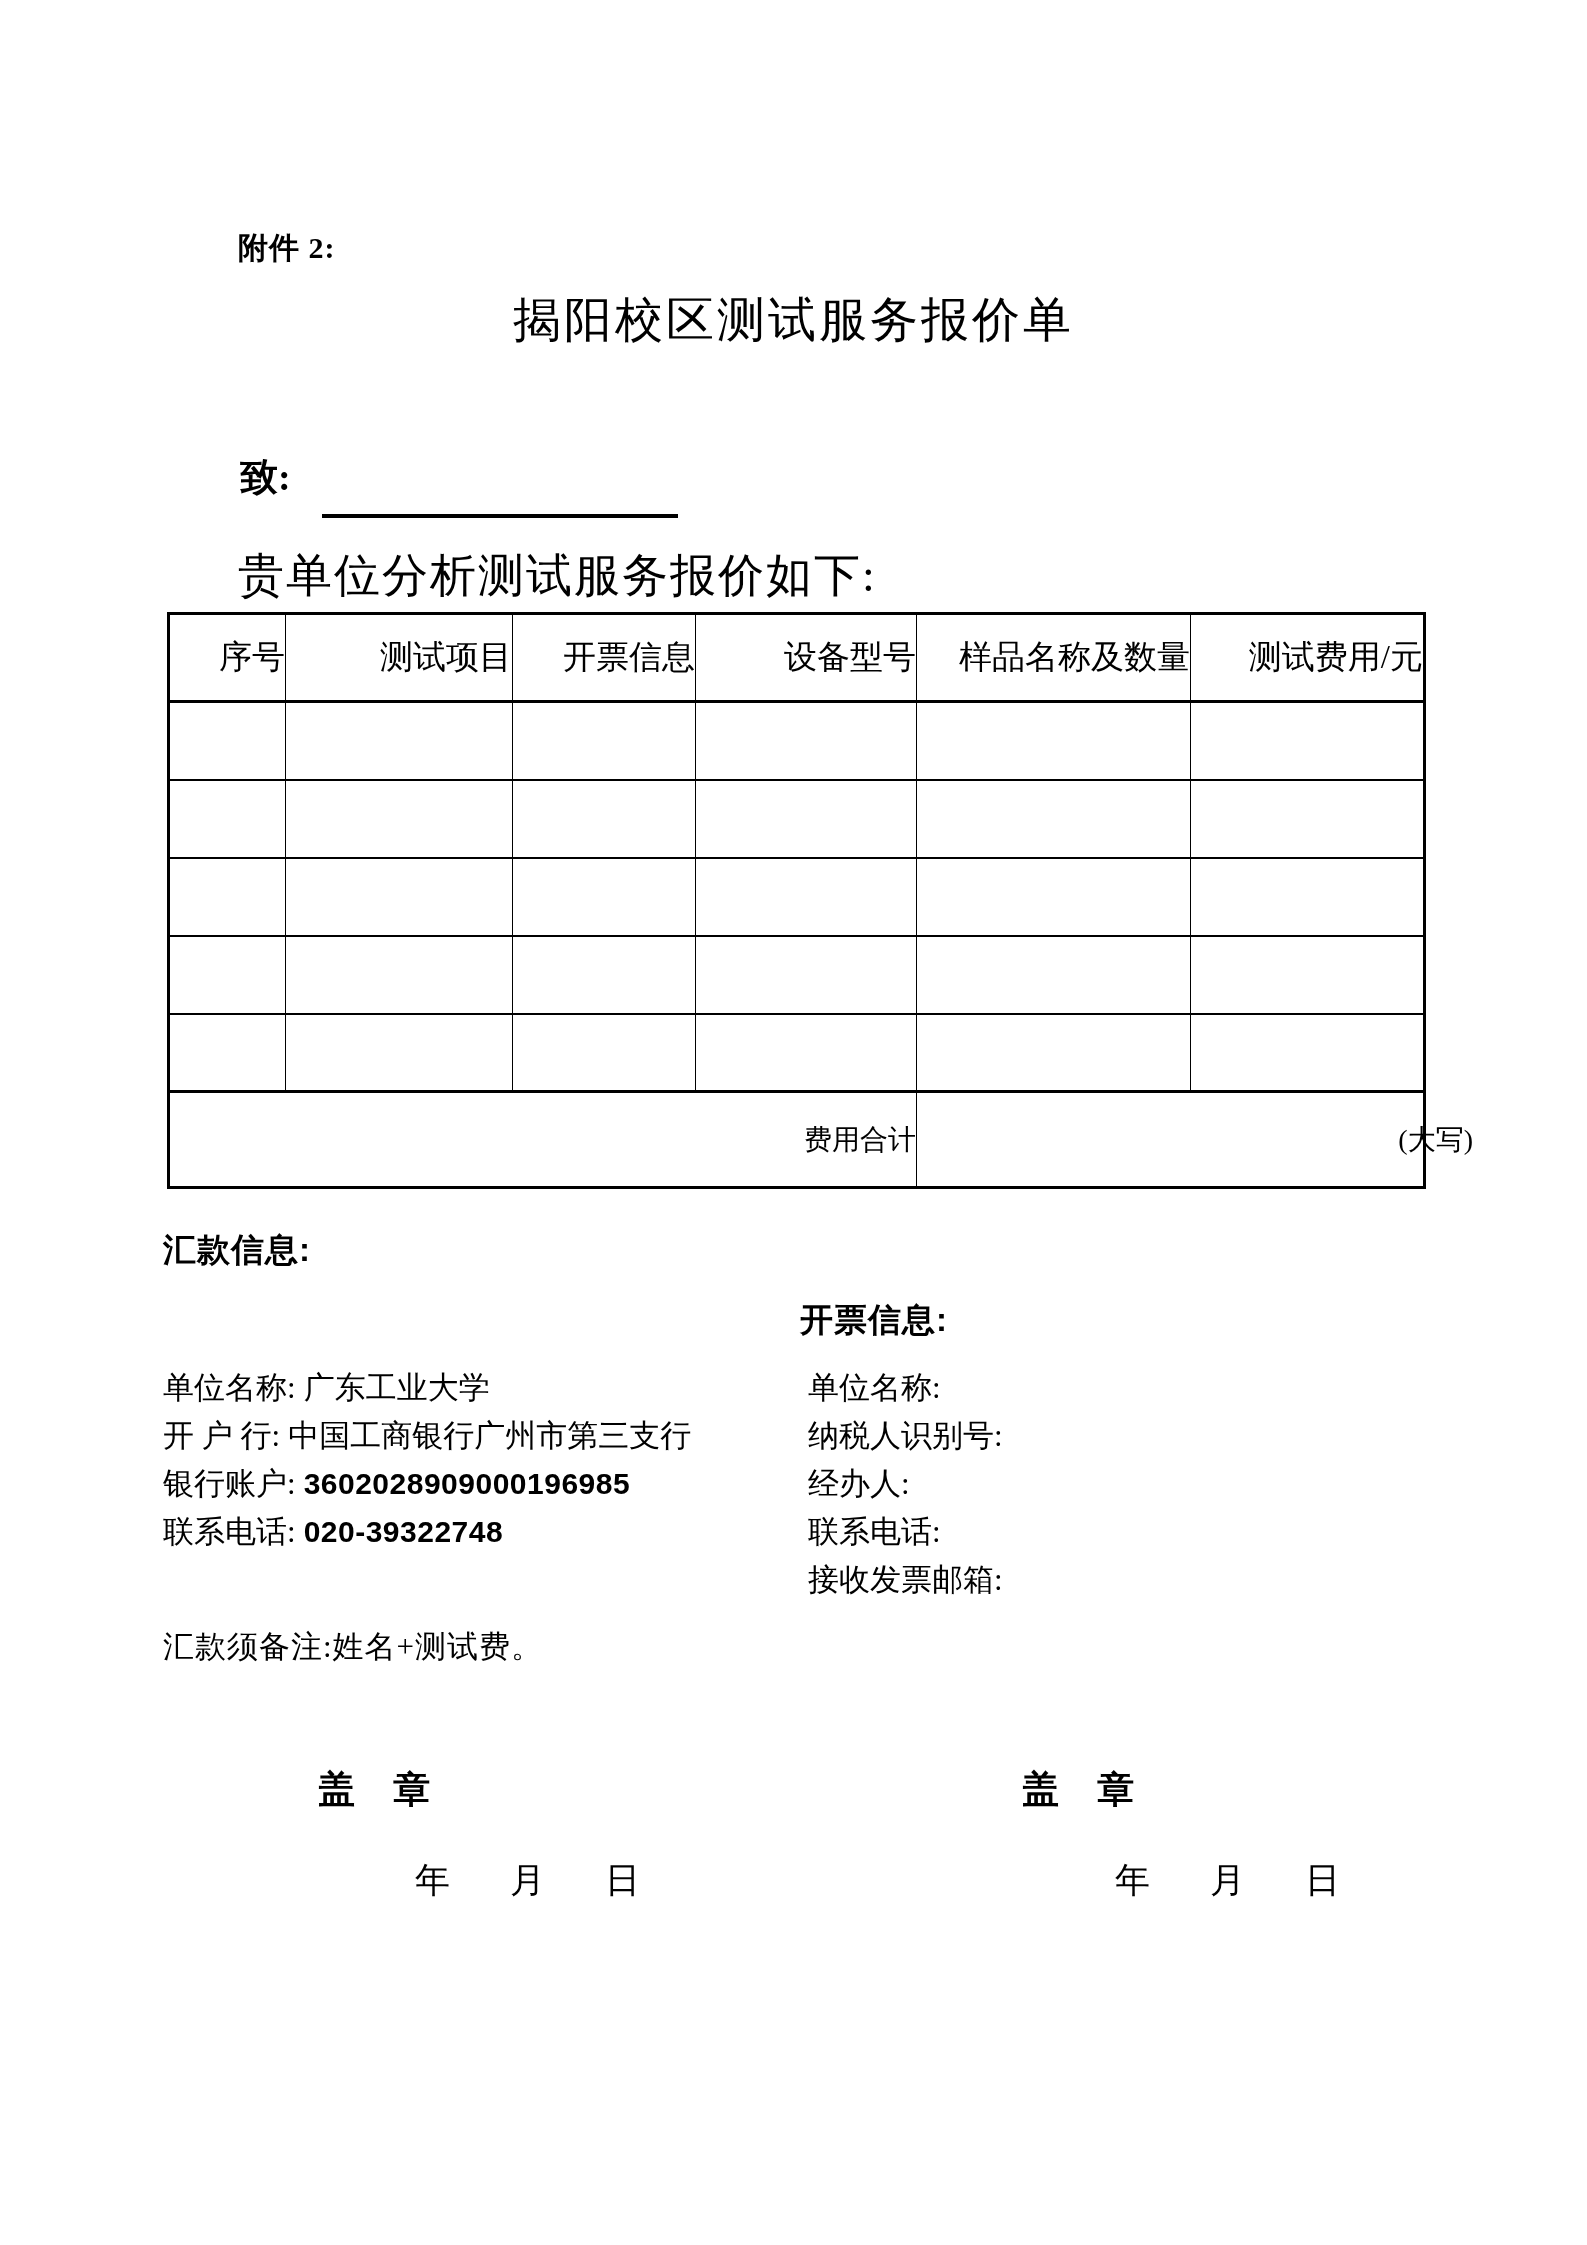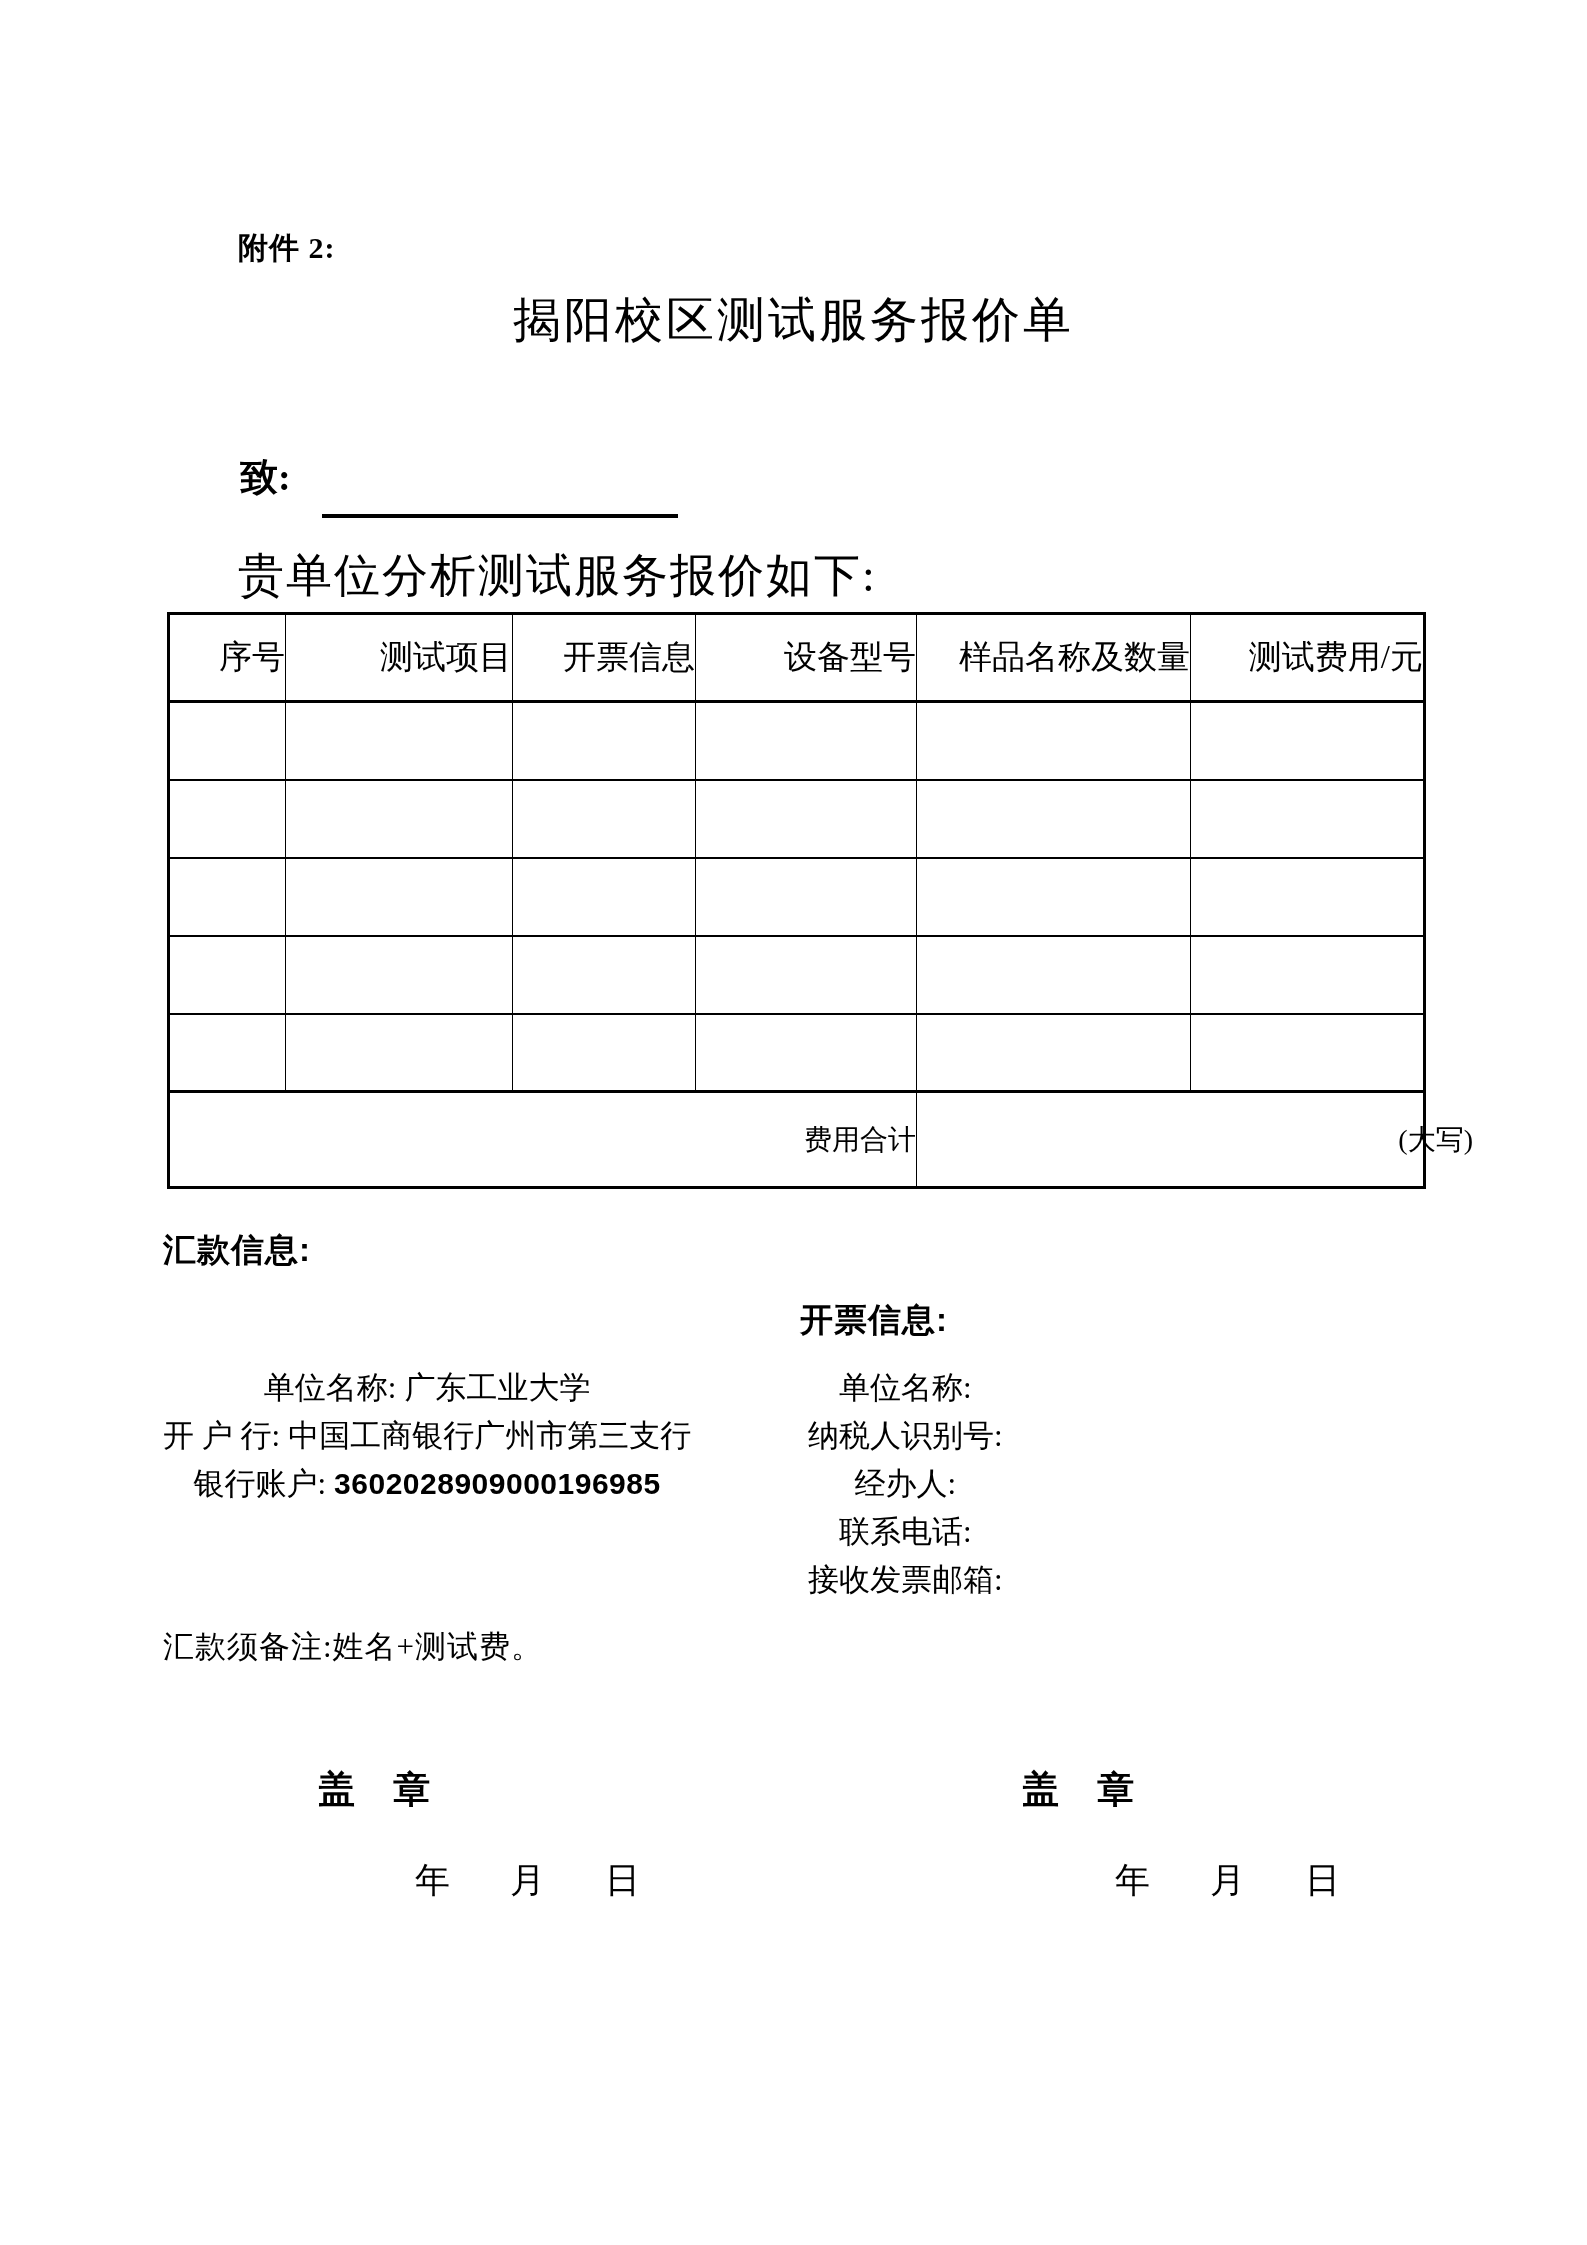--- a/index.html
+++ b/index.html
@@ -67,21 +67,21 @@
   .info-heading {
     font-size: 33px; font-weight: 700;
     font-family: "Liberation Sans", "DejaVu Sans", sans-serif;
     letter-spacing: 1px;
   }
   .remit-heading { left: 163px; top: 1228px; }
   .invoice-heading { left: 800px; top: 1298px; }
   .fields { font-size: 31px; }
   .remit-fields { left: 163px; top: 1364px; }
   .invoice-fields { left: 808px; top: 1364px; }
-  .field-line { height: 48px; line-height: 48px; white-space: nowrap; text-align: center; }
+  .field-line { height: 48px; line-height: 48px; white-space: nowrap; }
   .field-value { margin-left: 8px; }
   .num {
     font-family: "Liberation Sans", "DejaVu Sans", sans-serif;
     font-weight: 700;
     font-size: 30px;
     letter-spacing: 0.5px;
   }
   .remit-note {
     left: 163px; top: 1626px;
     font-size: 31px;
@@ -188,20 +188,23 @@
 <div class="abs fields remit-fields">
   <div class="field-line">
     <span class="field-label">单位名称:</span><span class="field-value">广东工业大学</span>
   </div>
   <div class="field-line">
     <span class="field-label">开 户 行:</span><span class="field-value">中国工商银行广州市第三支行</span>
   </div>
   <div class="field-line">
     <span class="field-label">银行账户:</span><span class="field-value num">3602028909000196985</span>
   </div>
+  <div class="field-line">
+    <span class="field-label">联系电话:</span><span class="field-value num">020-39322748</span>
+  </div>
 </div>
 
 <div class="abs info-heading invoice-heading">开票信息:</div>
 <div class="abs fields invoice-fields">
   <div class="field-line">
     <span class="field-label">单位名称:</span>
   </div>
   <div class="field-line">
     <span class="field-label">纳税人识别号:</span>
   </div>

